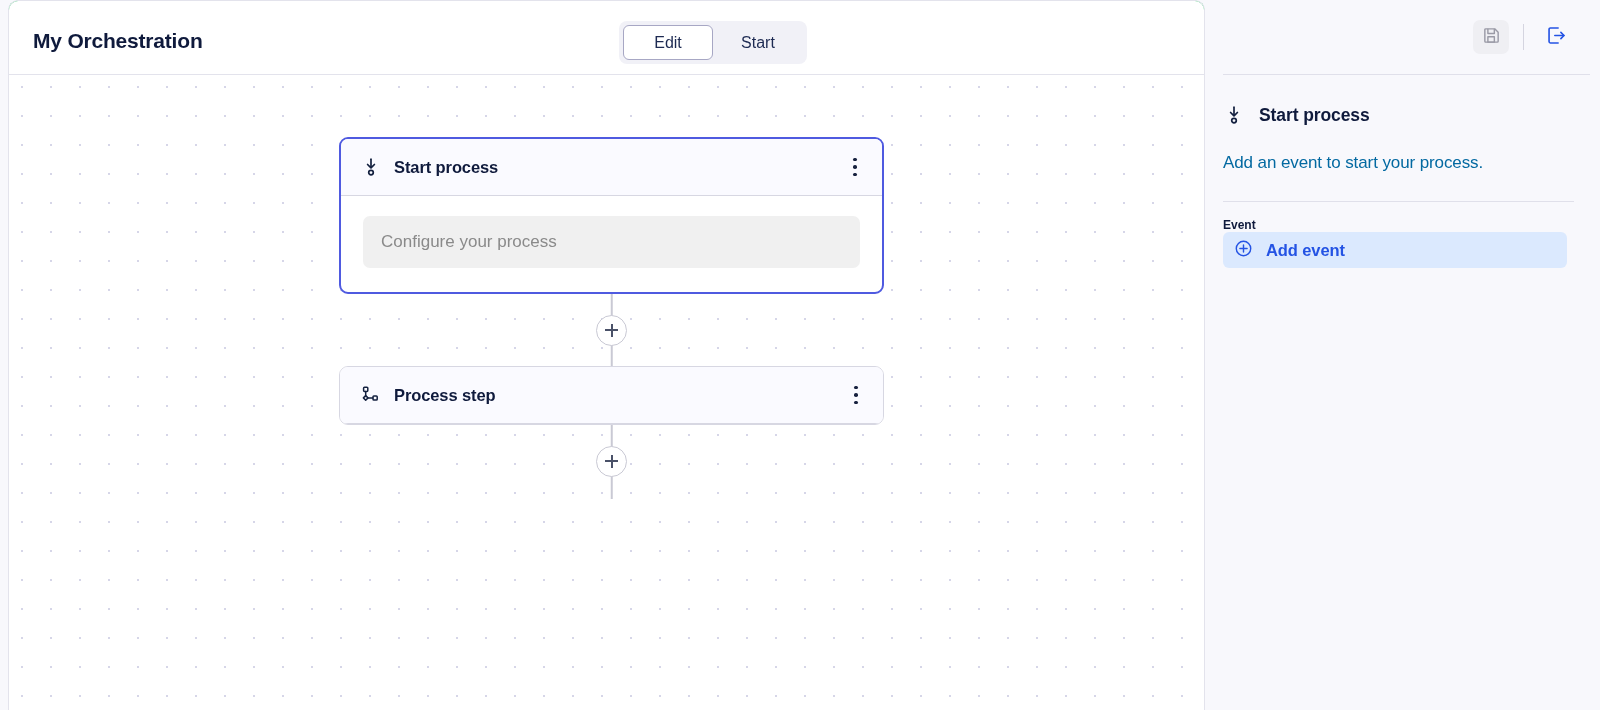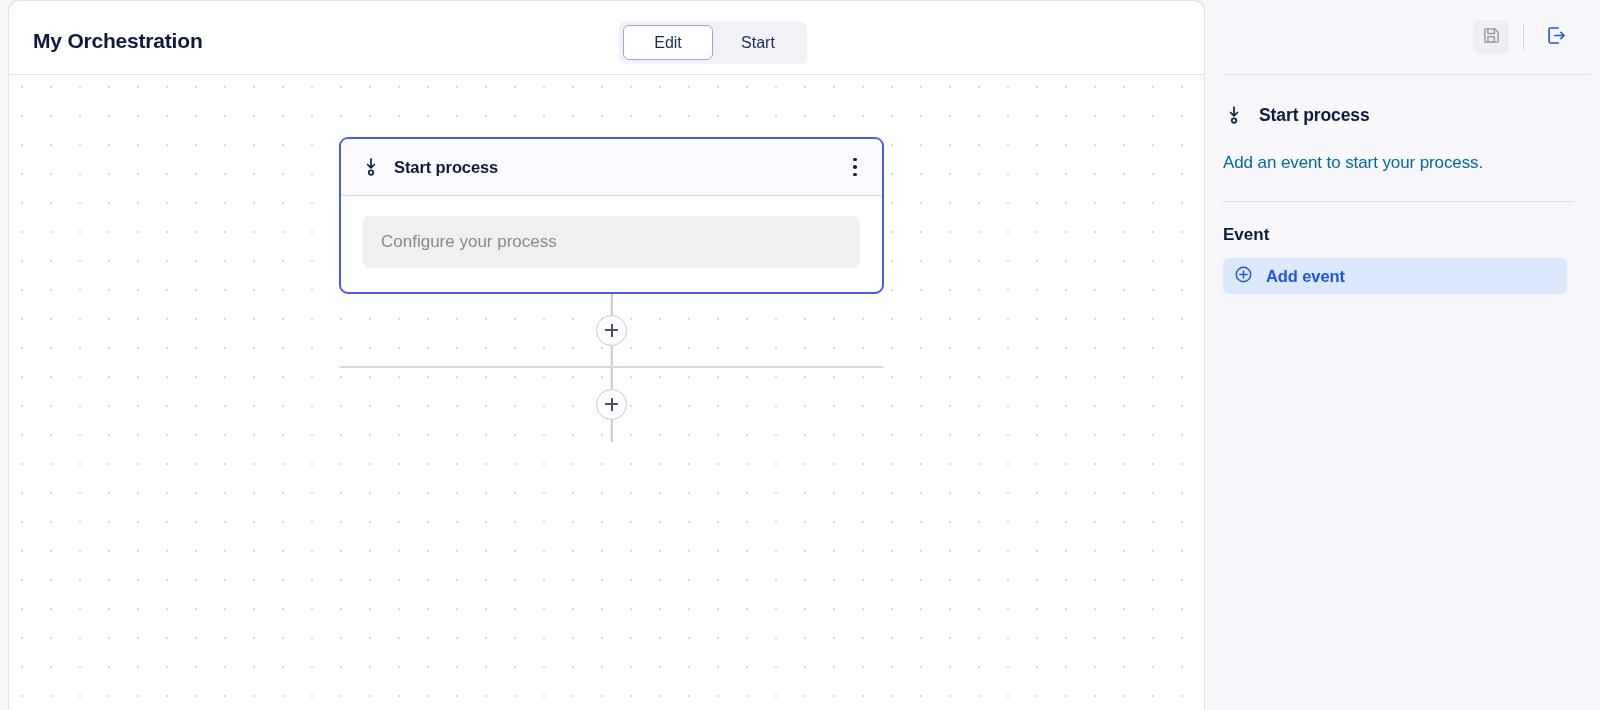--- a/index.html
+++ b/index.html
@@ -317,28 +317,27 @@
     letter-spacing: -0.1px;
   }
 
   .panel-hr {
     margin: 28px 0 0 0;
     height: 1px;
     background: #e0e0ea;
   }
 
   .panel-section-label {
-    margin-top: 23px;
-    font-size: 17px;
+    margin-top: 16px;
+    font-size: 12px;
     font-weight: bold;
     color: #0f1a3c;
   }
 
   .add-event-btn {
-    margin-top: 13px;
     height: 36px;
     width: 344px;
     background: #dbe9fe;
     border-radius: 6px;
     display: flex;
     align-items: center;
     gap: 13px;
     padding-left: 11px;
     cursor: pointer;
     border: none;
@@ -394,20 +393,37 @@
             <div class="node-placeholder">Configure your process</div>
           </div>
         </div>
 
         <div class="connector">
           <div class="connector-line"></div>
           <div class="connector-plus"></div>
         </div>
 
         <div class="node">
+          <div class="node-header">
+            <span class="node-icon">
+              <svg width="20" height="20" viewBox="0 0 20 20" fill="none">
+                <rect x="2.6" y="2.2" width="4.2" height="4.2" rx="0.9" stroke="#13203f" stroke-width="1.5" fill="none"></rect>
+                <path d="M4.7 6.6 V11.6" stroke="#13203f" stroke-width="1.5" stroke-linecap="round"></path>
+                <path d="M4.7 10.6 l2.3 2.3 l-2.3 2.3 l-2.3 -2.3 z" stroke="#13203f" stroke-width="1.5" fill="none" stroke-linejoin="round"></path>
+                <path d="M7.2 12.9 H11.9" stroke="#13203f" stroke-width="1.5" stroke-linecap="round"></path>
+                <rect x="12.0" y="10.9" width="4.2" height="4.2" rx="0.9" stroke="#13203f" stroke-width="1.5" fill="none"></rect>
+              </svg>
+            </span>
+            <span class="node-title">Process step</span>
+            <div class="node-menu">
+              <span></span>
+                <span></span>
+                <span></span>
+            </div>
+          </div>
         </div>
 
         <div class="connector">
           <div class="connector-line"></div>
           <div class="connector-plus"></div>
         </div>
 
       </div>
     </div>
   </div>

